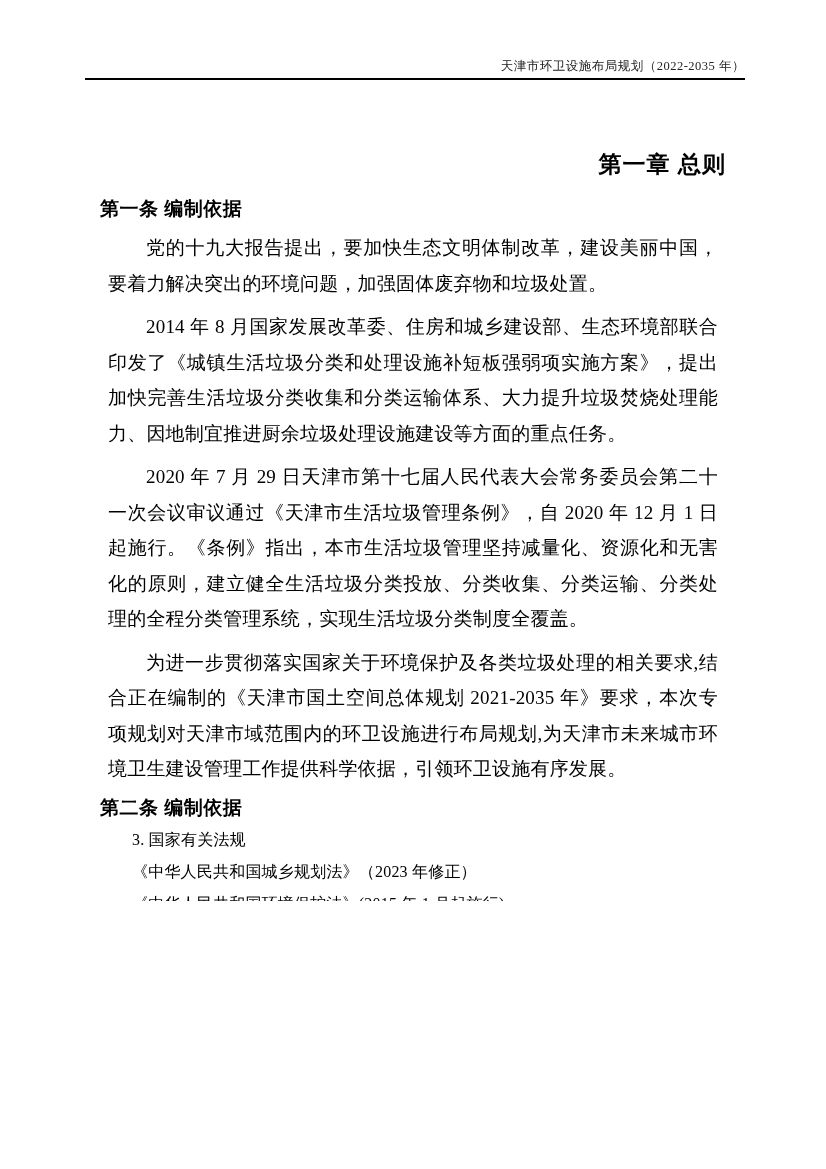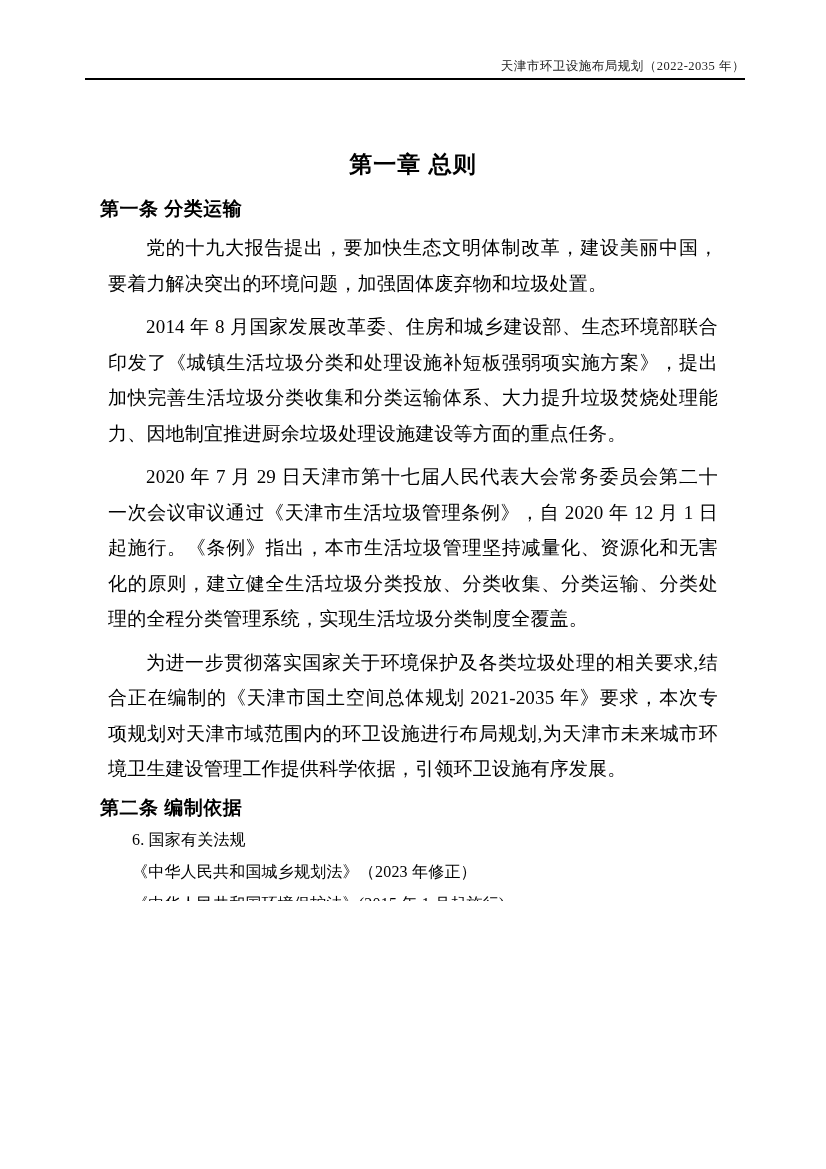--- a/index.html
+++ b/index.html
@@ -34,21 +34,21 @@
     margin-top: 3px;
     border-bottom: 2px solid #000000;
     height: 0;
   }
   .chapter-title {
     margin: 69px 0 8px 0;
     font-family: "Liberation Sans", "DejaVu Sans", sans-serif;
     font-weight: bold;
     font-size: 23px;
     line-height: 30px;
-    text-align: center;
+    text-align: right;
     letter-spacing: 1px;
   }
   .section-heading {
     margin: 17px 0 0 0;
     font-family: "Liberation Sans", "DejaVu Sans", sans-serif;
     font-weight: bold;
     font-size: 19px;
     line-height: 26px;
     letter-spacing: 0.5px;
   }
@@ -88,30 +88,30 @@
 
 <div class="page">
 
   <div class="page-header">
     <div class="running-title">天津市环卫设施布局规划（2022-2035 年）</div>
     <div class="header-rule"></div>
   </div>
 
   <h1 class="chapter-title">第一章 总则</h1>
 
-  <h2 class="section-heading">第一条 分类运输</h2>
+  <h2 class="section-heading">第一条 编制依据</h2>
 
   <p class="body-para">党的十九大报告提出，要加快生态文明体制改革，建设美丽中国，要着力解决突出的环境问题，加强固体废弃物和垃圾处置。</p>
   <p class="body-para">2014 年 8 月国家发展改革委、住房和城乡建设部、生态环境部联合印发了《城镇生活垃圾分类和处理设施补短板强弱项实施方案》，提出加快完善生活垃圾分类收集和分类运输体系、大力提升垃圾焚烧处理能力、因地制宜推进厨余垃圾处理设施建设等方面的重点任务。</p>
   <p class="body-para">2020 年 7 月 29 日天津市第十七届人民代表大会常务委员会第二十一次会议审议通过《天津市生活垃圾管理条例》，自 2020 年 12 月 1 日起施行。《条例》指出，本市生活垃圾管理坚持减量化、资源化和无害化的原则，建立健全生活垃圾分类投放、分类收集、分类运输、分类处理的全程分类管理系统，实现生活垃圾分类制度全覆盖。</p>
   <p class="body-para">为进一步贯彻落实国家关于环境保护及各类垃圾处理的相关要求,结合正在编制的《天津市国土空间总体规划 2021-2035 年》要求，本次专项规划对天津市域范围内的环卫设施进行布局规划,为天津市未来城市环境卫生建设管理工作提供科学依据，引领环卫设施有序发展。</p>
 
   <h2 class="section-heading second">第二条 编制依据</h2>
 
-  <p class="ref-item first">6. 国家有关法规</p>
+  <p class="ref-item first">3. 国家有关法规</p>
   <p class="ref-item">《中华人民共和国城乡规划法》（2023 年修正）</p>
   <p class="ref-item">《中华人民共和国环境保护法》(2015 年 1 月起施行)</p>
 
   <div class="page-footer">
     <span>1</span>
   </div>
 
 </div>
 
 </body></html>

